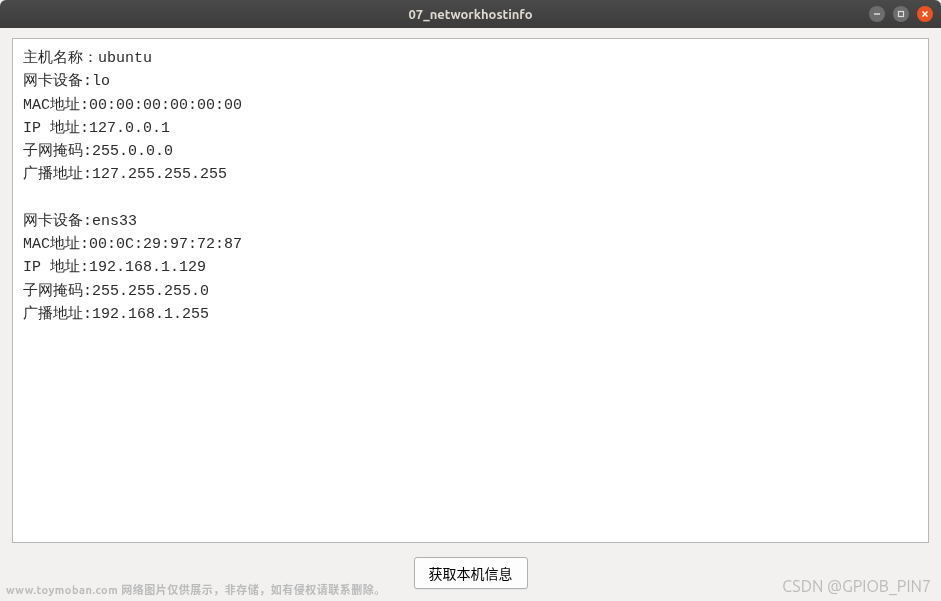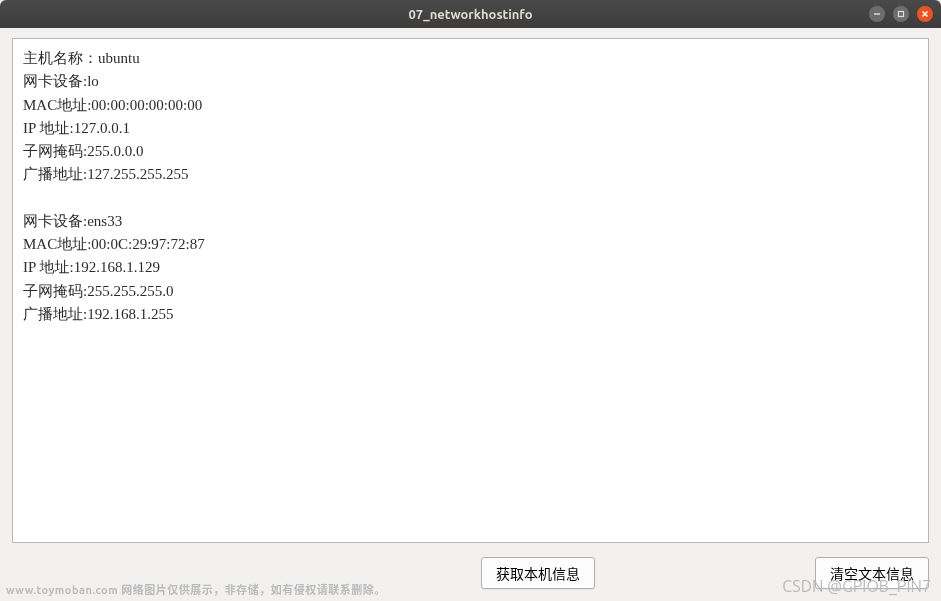--- a/index.html
+++ b/index.html
@@ -59,25 +59,25 @@
     .text-area {
       flex: 1;
       background: #ffffff;
       border: 1px solid #b8b8b8;
       padding: 8px 10px;
       font-size: 15px;
       line-height: 1.55;
       color: #2c2c2c;
       white-space: pre-wrap;
       overflow: auto;
-      font-family: Liberation Serif, serif;
+      font-family: Liberation Mono, monospace;
     }
     .button-row {
       display: flex;
-      justify-content: flex-end;
+      justify-content: center;
       gap: 220px;
       padding-top: 14px;
     }
     .qt-button {
       background: #fdfdfd;
       border: 1px solid #b0b0b0;
       border-radius: 3px;
       padding: 5px 14px;
       font-size: 14px;
       font-family: inherit;
@@ -136,18 +136,17 @@
 广播地址:127.255.255.255
 
 网卡设备:ens33
 MAC地址:00:0C:29:97:72:87
 IP 地址:192.168.1.129
 子网掩码:255.255.255.0
 广播地址:192.168.1.255
 </div>
   <div class="button-row">
     <button class="qt-button">获取本机信息</button>
-    <button class="qt-button">清空文本信息</button>
   </div>
 </div>
 
 <div class="watermark-left">www.toymoban.com 网络图片仅供展示，非存储，如有侵权请联系删除。</div>
 <div class="watermark-right">CSDN @GPIOB_PIN7</div>
 
 </body></html>

